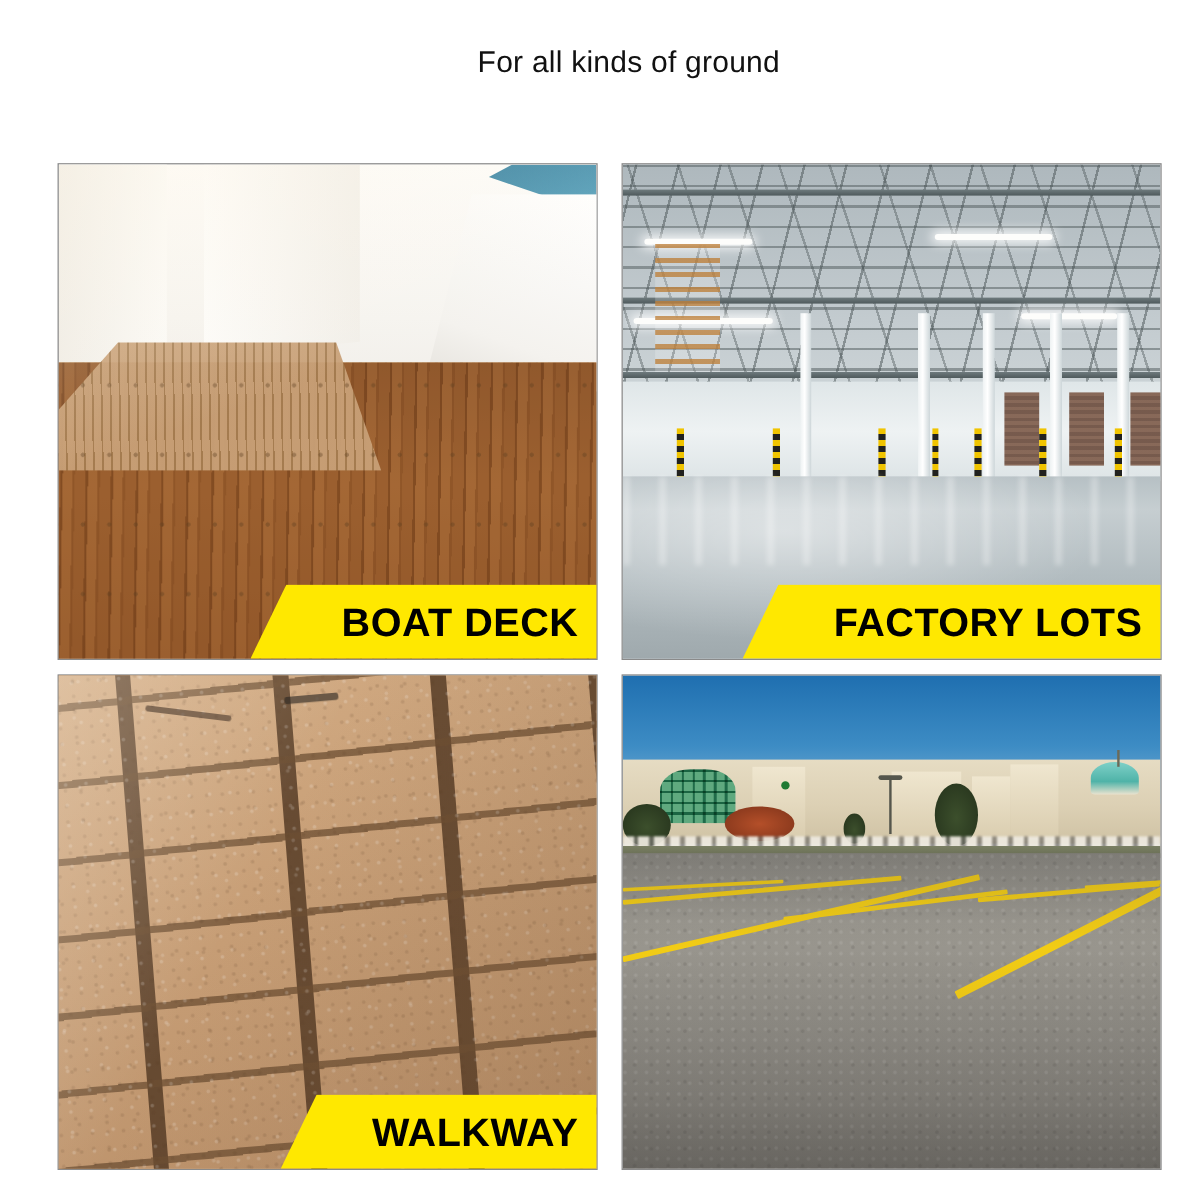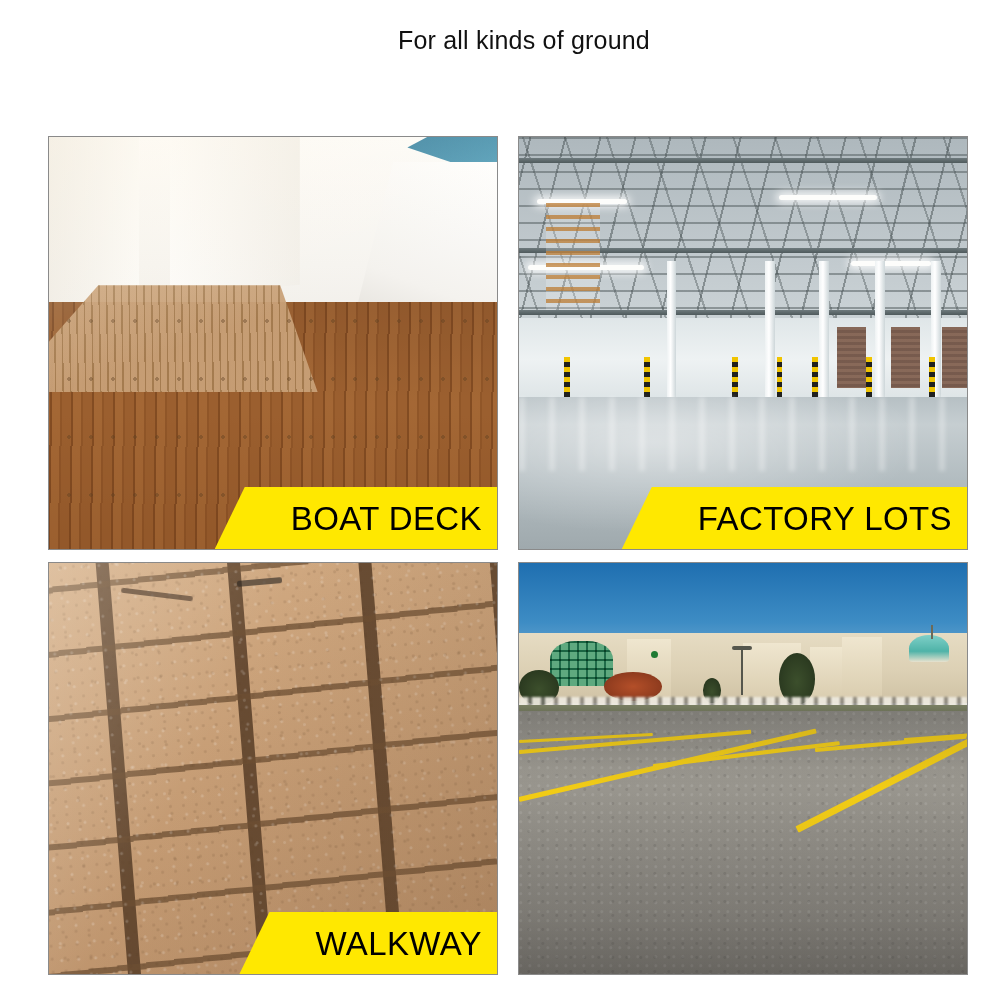--- a/index.html
+++ b/index.html
@@ -16,21 +16,21 @@
     font-size:50px;
     font-weight:bold;
     letter-spacing:0.5px;
     color:#000;
     line-height:1.05;
   }
   .subtitle {
     font-size:25px;
     font-weight:normal;
     color:#111;
-    margin-top:4px;
+    margin-top:16px;
     letter-spacing:0.2px;
     padding-left:48px;
   }
 
   
   .grid {
     position:absolute;
     left:48px;  top:136px;
     width:920px; height:839px;
     display:grid;
@@ -56,21 +56,21 @@
     display:flex;
     align-items:center;
     justify-content:flex-end;
     padding:0 16px 0 46px;
     background:#ffe800;
     clip-path:polygon(30px 0, 100% 0, 100% 100%, 0 100%);
     z-index:6;
   }
   .banner-text {
     font-size:33px;
-    font-weight:normal;
+    font-weight:bold;
     color:#000;
     letter-spacing:0.4px;
     white-space:nowrap;
     line-height:1;
     margin-left:30px;
   }
 
   
   .deck-sky {
     position:absolute; left:0; top:0; width:100%; height:52%;

